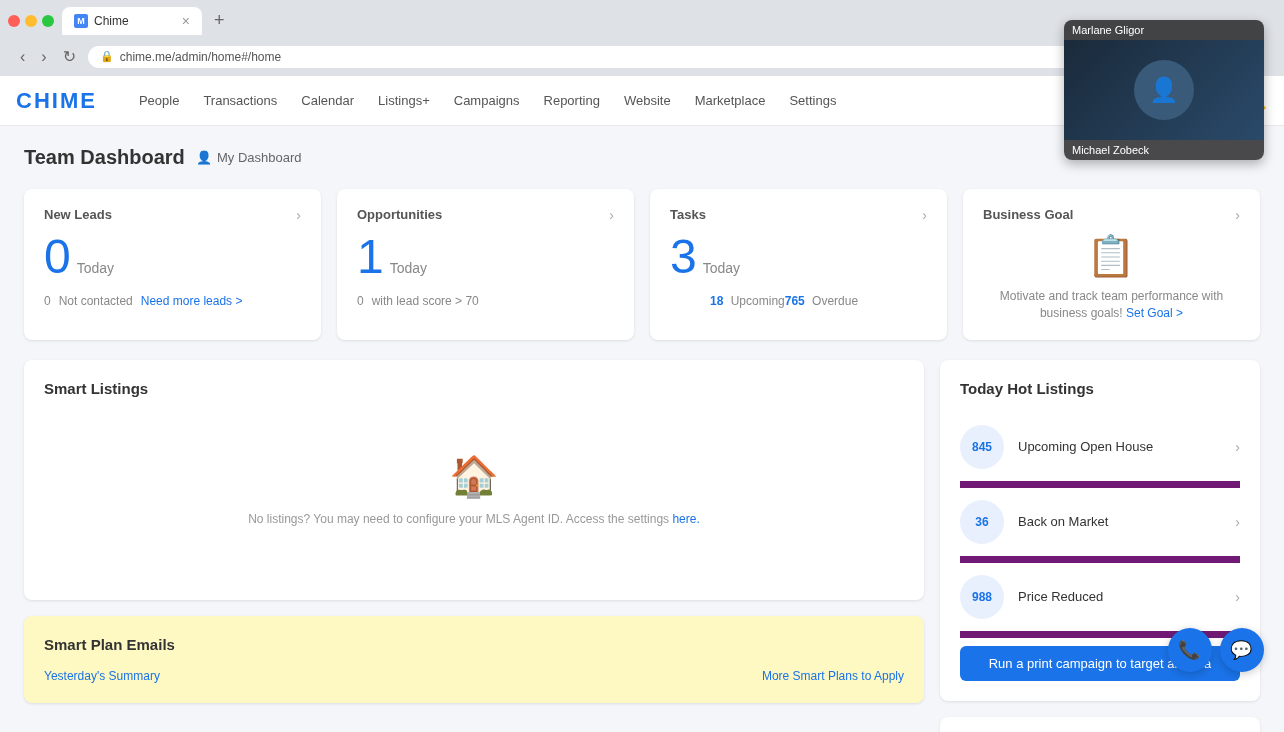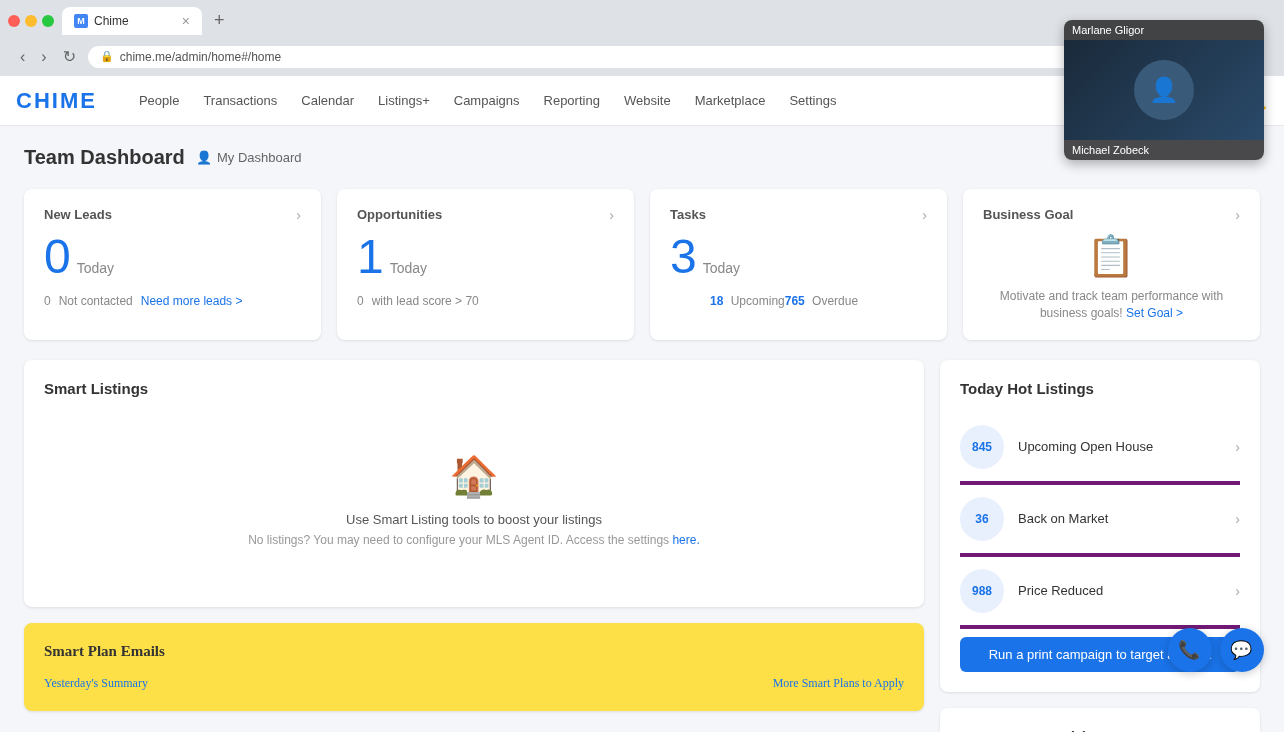--- a/index.html
+++ b/index.html
@@ -68,32 +68,32 @@
     .smart-listings-card { background: white; border-radius: 8px; padding: 20px; box-shadow: 0 1px 3px rgba(0,0,0,0.1); min-height: 240px; }
     .section-title { font-size: 15px; font-weight: 600; color: #333; margin-bottom: 16px; }
     .empty-state { display: flex; flex-direction: column; align-items: center; justify-content: center; padding: 40px 20px; color: #888; }
     .empty-icon { font-size: 40px; color: #ccc; margin-bottom: 12px; }
     .empty-title { font-size: 13px; font-weight: 500; color: #555; margin-bottom: 6px; }
     .empty-desc { font-size: 12px; color: #999; text-align: center; }
     .empty-link { color: #1a73e8; }
 
     
     .hot-listings-card { background: white; border-radius: 8px; padding: 20px; box-shadow: 0 1px 3px rgba(0,0,0,0.1); margin-bottom: 16px; }
-    .listing-item { display: flex; align-items: center; padding: 12px 0; border-bottom: 4px solid #701a75; cursor: pointer; }
+    .listing-item { display: flex; align-items: center; padding: 12px 0; border-bottom: 7px solid #701a75; cursor: pointer; }
     .listing-item:last-child { border-bottom: none; }
     .listing-badge { width: 44px; height: 44px; border-radius: 50%; background: #e8f0fe; color: #1a73e8; display: flex; align-items: center; justify-content: center; font-size: 12px; font-weight: 600; margin-right: 14px; flex-shrink: 0; }
     .listing-name { flex: 1; font-size: 13px; color: #333; font-weight: 500; }
     .listing-arrow { color: #aaa; font-size: 14px; }
     .print-campaign-btn { width: 100%; background: #1a73e8; color: white; border: none; border-radius: 6px; padding: 10px; font-size: 13px; cursor: pointer; margin-top: 8px; }
 
     
     .announcements-card { background: white; border-radius: 8px; padding: 20px; box-shadow: 0 1px 3px rgba(0,0,0,0.1); }
 
     
-    .smart-plan-card { background: #fde047; border-radius: 8px; padding: 20px; box-shadow: 0 1px 3px rgba(0,0,0,0.1); font-family: Liberation Serif, serif; }
+    .smart-plan-card { background: #fef9c3; border-radius: 8px; padding: 20px; box-shadow: 0 1px 3px rgba(0,0,0,0.1); }
     .smart-plan-links { display: flex; justify-content: space-between; font-size: 12px; color: #1a73e8; margin-top: 8px; }
 
     
     .floating-btns { position: fixed; bottom: 60px; right: 20px; display: flex; gap: 8px; }
     .float-btn { width: 44px; height: 44px; border-radius: 50%; border: none; cursor: pointer; display: flex; align-items: center; justify-content: center; font-size: 18px; box-shadow: 0 2px 8px rgba(0,0,0,0.2); }
     .float-btn.phone { background: #1a73e8; color: white; }
     .float-btn.chat { background: #1a73e8; color: white; }
 
     
     .video-overlay { position: fixed; top: 20px; right: 20px; width: 200px; border-radius: 8px; overflow: hidden; box-shadow: 0 4px 12px rgba(0,0,0,0.3); }
@@ -239,21 +239,20 @@
     </div>
 
     <div class="bottom-section">
 
       <div class="left-section">
 
         <div class="smart-listings-card">
           <div class="section-title">Smart Listings</div>
           <div class="empty-state">
             <div class="empty-icon">🏠</div>
-            <div class="empty-title">Use Smart Listing tools to boost your listings</div>
             <div class="empty-desc">
               <span>No listings? You may need to configure your MLS Agent ID. Access the settings </span>
               <a class="empty-link">here.</a>
             </div>
           </div>
         </div>
 
         <div class="smart-plan-card">
           <div class="section-title">Smart Plan Emails</div>
           <div class="smart-plan-links">

